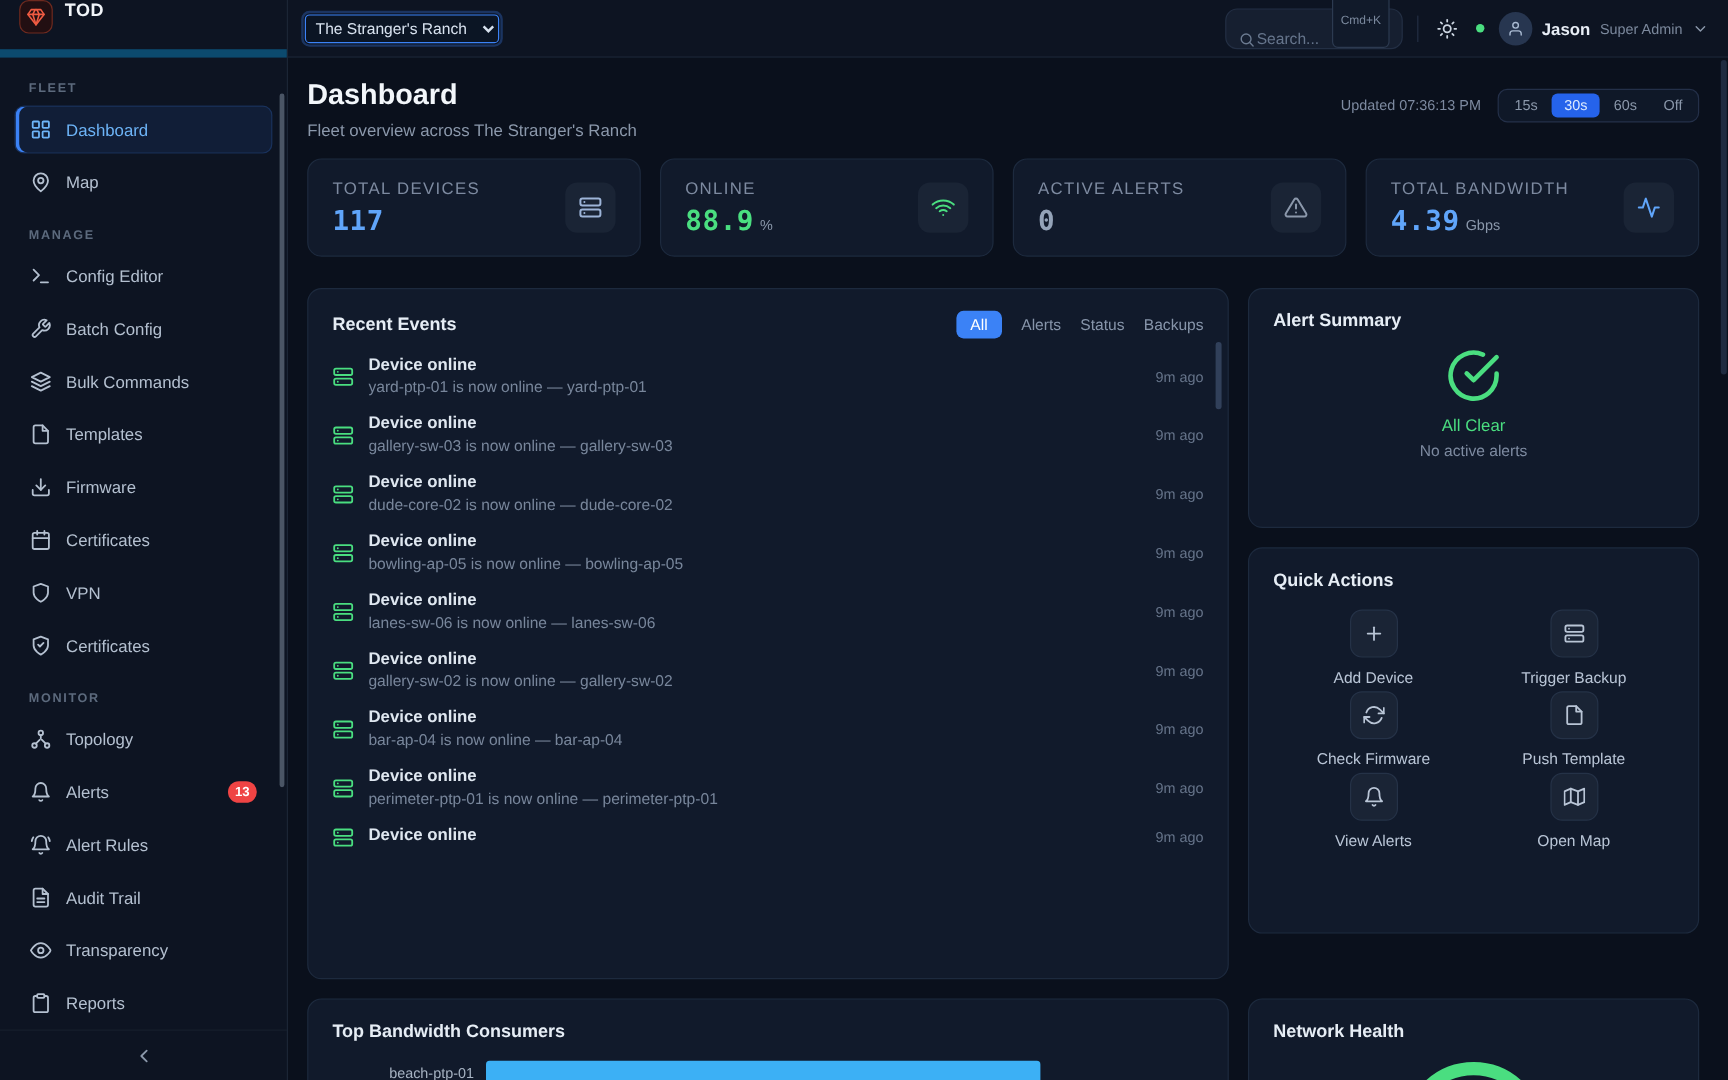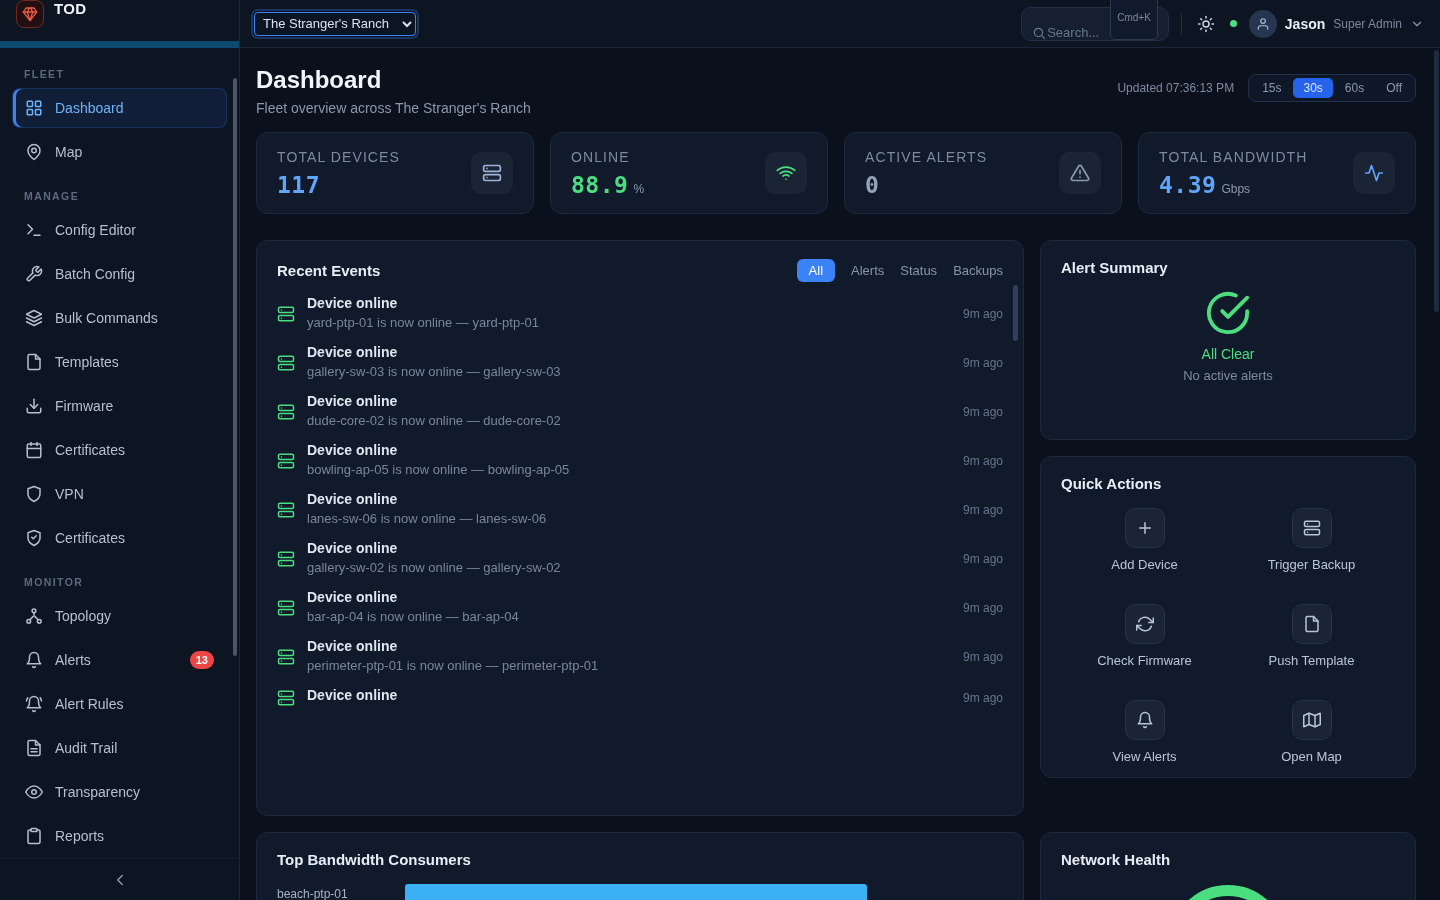--- a/index.html
+++ b/index.html
@@ -90,30 +90,30 @@
   .events-thumb{position:absolute;right:5px;top:44px;width:5px;height:56px;border-radius:3px;background:#31405a}
 
   .right-col{display:flex;flex-direction:column;gap:16px}
   .alert-card{height:200px}
   .alert-center{display:flex;flex-direction:column;align-items:center;margin-top:14px}
   .check-icon{width:46px;height:46px;color:#4ade80}
   .all-clear{font-size:14px;font-weight:400;color:#4ade80;margin-top:10px}
   .no-alerts{font-size:13px;color:#7d8aa0;margin-top:6px}
 
   .qa-card{height:322px}
-  .qa-grid{display:grid;grid-template-columns:1fr 1fr;row-gap:32px;margin-top:16px}
+  .qa-grid{display:grid;grid-template-columns:1fr 1fr;row-gap:4px;margin-top:16px}
   .qa-item{background:none;border:none;display:flex;flex-direction:column;align-items:center;gap:9px;padding:0}
   .qa-icon{width:40px;height:40px;border-radius:10px;background:#1a2435;border:1px solid #253247;display:grid;place-items:center;color:#b9c5d6}
   .qa-icon>svg{width:18px;height:18px}
   .qa-label{font-size:13px;color:#b9c5d6}
 
   .bw-card{height:280px}
   .bw-rows{margin-top:16px;display:flex;flex-direction:column;gap:10px}
   .bw-row{display:flex;align-items:center;gap:10px}
-  .bw-label{width:118px;font-size:12px;color:#a6b2c2;flex:none}
+  .bw-label{width:118px;text-align:right;font-size:12px;color:#a6b2c2;flex:none}
   .bw-track{flex:0 0 462px;height:20px}
   .bw-bar{height:20px;border-radius:3px;background:#3cb0f5}
 
   .nh-card{height:280px;position:relative;overflow:hidden}
   .nh-ring{position:absolute;top:52px;left:50%;transform:translateX(-50%);width:118px;height:118px;border-radius:50%;border:11px solid #4ade80}
 
   .page-thumb{position:absolute;top:50px;right:1px;width:5px;height:262px;border-radius:3px;background:#1f2b40;z-index:5}
 </style>
 </head>
 <body>

